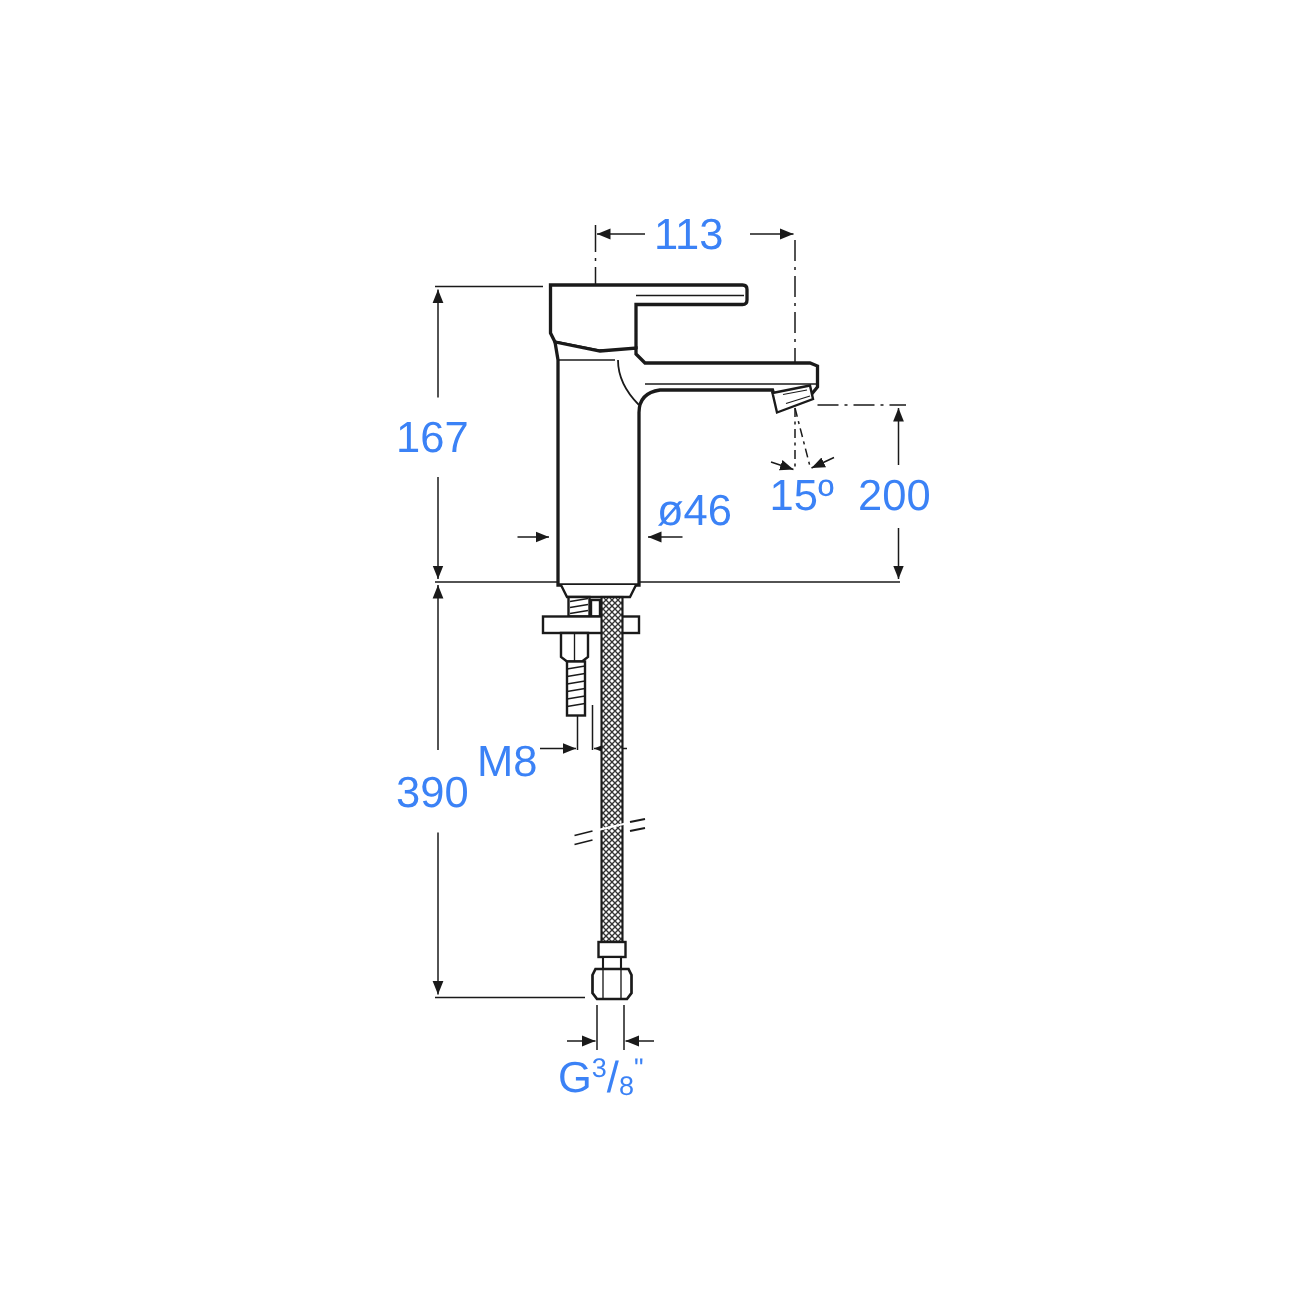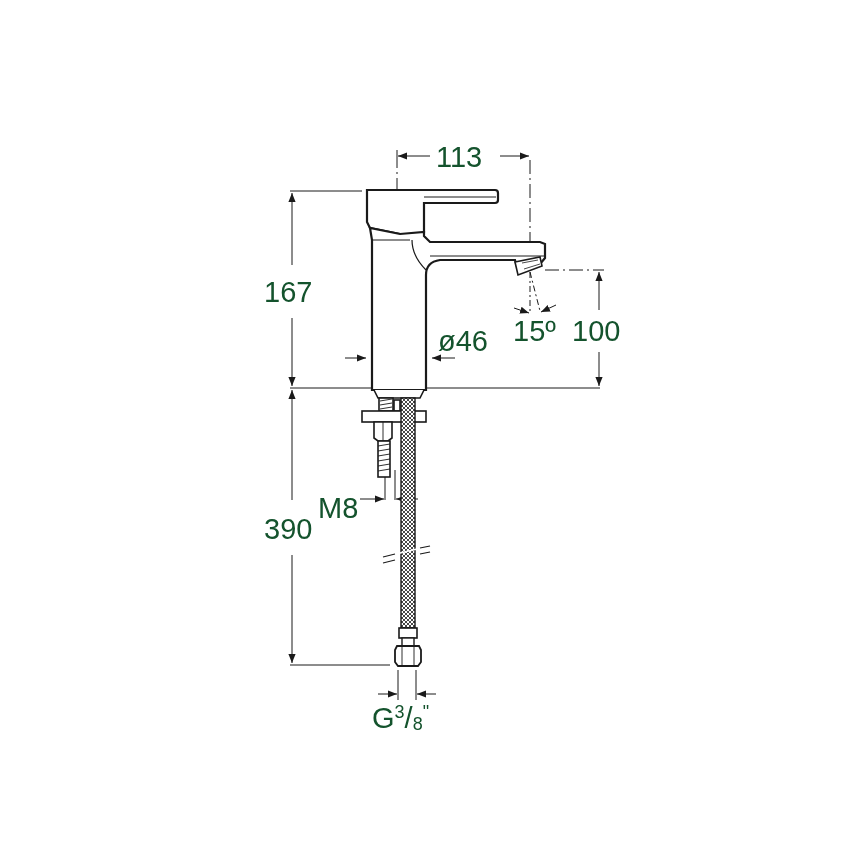--- a/index.html
+++ b/index.html
@@ -1,18 +1,18 @@
 <!DOCTYPE html>
 <html><head>
   <meta charset="utf-8">
   <style>
     html, body { margin: 0; padding: 0; background: #ffffff; }
     body { width: 868px; height: 868px; position: relative; overflow: hidden; font-family: "Liberation Sans", sans-serif; }
     svg { position: absolute; left: 0; top: 0; }
-    .lbl { position: absolute; color: #14532d; font-family: "Liberation Sans", sans-serif; font-size: 29px; line-height: 1; white-space: nowrap; }
+    .lbl { position: absolute; color: #3b82f6; font-family: "Liberation Sans", sans-serif; font-size: 29px; line-height: 1; white-space: nowrap; }
     .sup { font-size: 18px; vertical-align: 10px; }
     .sub { font-size: 18px; vertical-align: -2px; }
   </style>
 </head>
 <body>
 
 <svg width="868" height="868" viewBox="0 0 868 868" xmlns="http://www.w3.org/2000/svg">
   <defs>
     <pattern id="braid" width="4" height="4" patternUnits="userSpaceOnUse">
       <rect width="4" height="4" fill="#ffffff"></rect>
@@ -122,18 +122,18 @@
       <line x1="402" y1="646" x2="402" y2="666" stroke-width="0.9"></line>
       <line x1="414" y1="646" x2="414" y2="666" stroke-width="0.9"></line>
     </g>
   </g>
 </svg>
 
 <div class="lbl" style="left:436px; top:143px;">113</div>
 <div class="lbl" style="left:264px; top:278px;text-align:center;">167</div>
 <div class="lbl" style="left:438px; top:327px;">ø46</div>
 <div class="lbl" style="left:513px; top:317px;">15º</div>
-<div class="lbl" style="left:572px; top:317px;">100</div>
+<div class="lbl" style="left:572px; top:317px;">200</div>
 <div class="lbl" style="left:318px; top:494px;">M8</div>
 <div class="lbl" style="left:264px; top:515px;">390</div>
 <div class="lbl" style="left:372px; top:703px;">
   <span>G</span><span class="sup">3</span><span>/</span><span class="sub">8</span><span class="sup">"</span>
 </div>
 
 </body></html>

